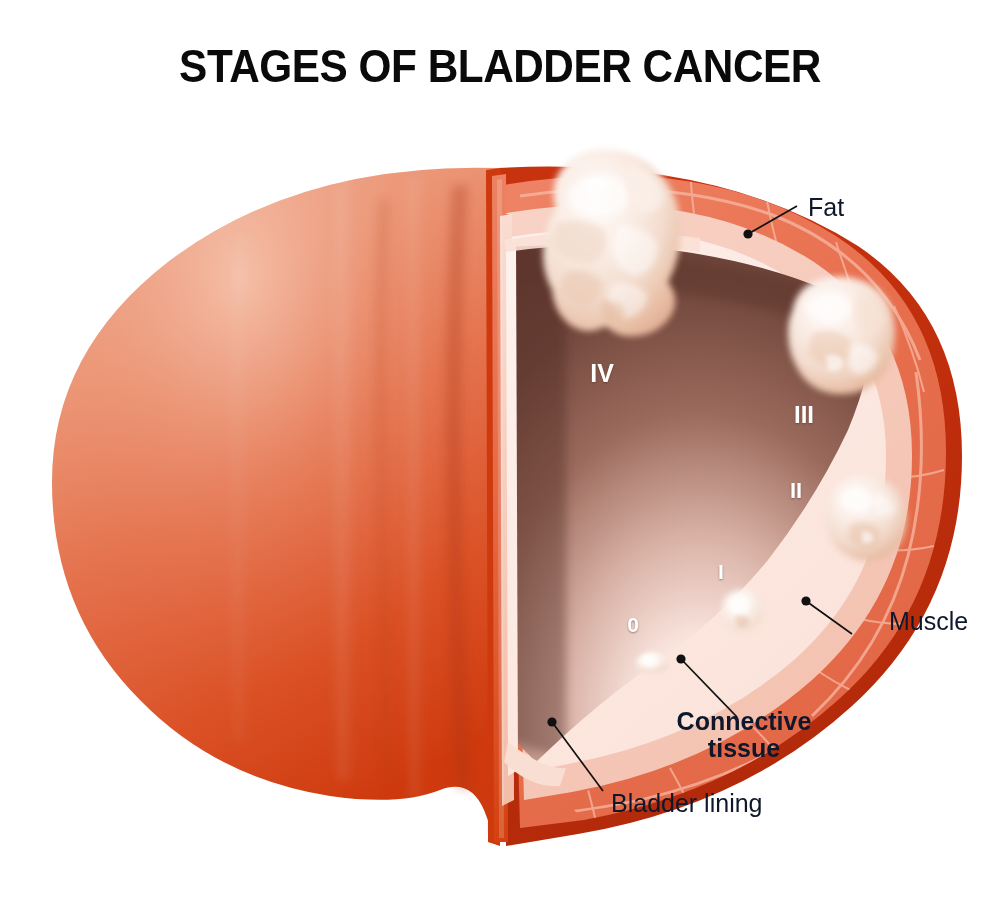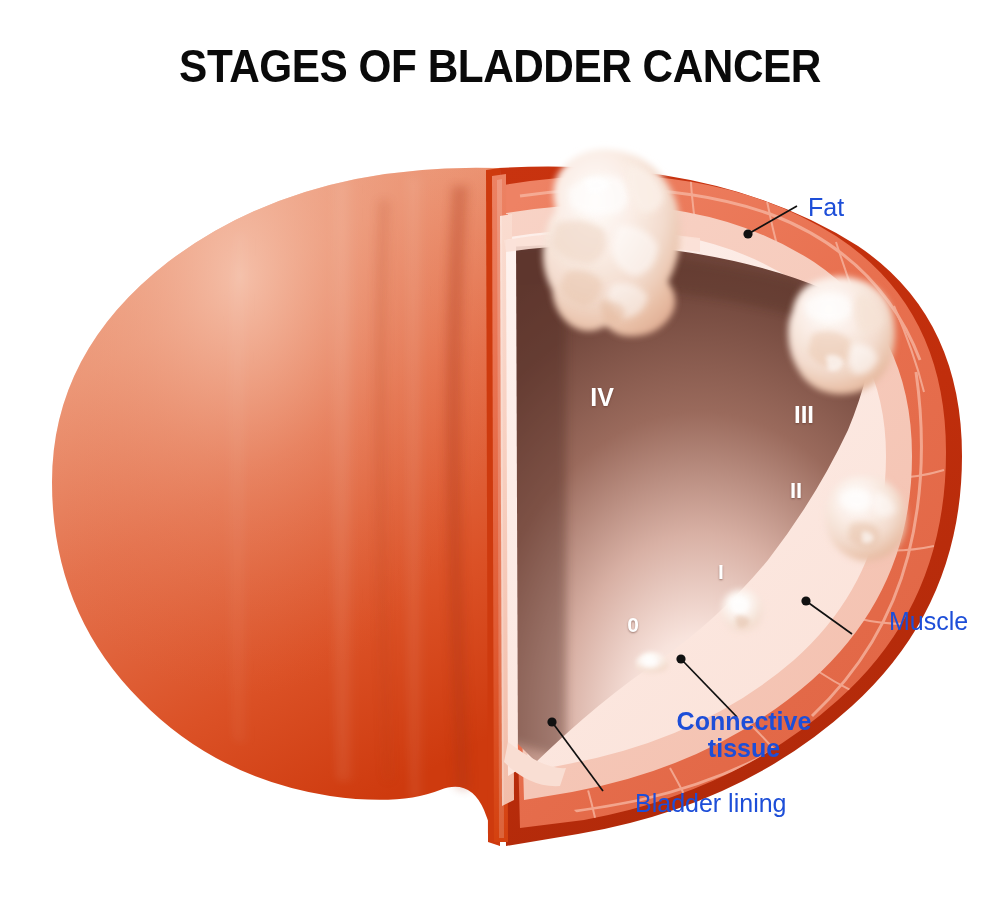--- a/index.html
+++ b/index.html
@@ -36,21 +36,21 @@
   }
   #figure {
     position: absolute;
     left: 0;
     top: 0;
   }
   .callout-label {
     position: absolute;
     font-family: "Liberation Sans", sans-serif;
     font-size: 25px;
-    color: #1d4ed8;
+    color: #0f172a;
     white-space: pre;
     line-height: 1.08;
   }
   .callout-label.right { text-align: left; }
   .callout-label.center { text-align: center; font-weight: bold; }
   .stage-label {
     position: absolute;
     font-family: "Liberation Sans", sans-serif;
     font-weight: bold;
     color: #ffffff;
@@ -345,25 +345,25 @@
     </g>
   </svg>
 
   <div class="callout-label right" style="left:808px; top:194px;">Fat</div>
 
   <div class="callout-label right" style="left:861px; top:608px;margin-left:28px;">Muscle</div>
 
   <div class="callout-label center" style="left:744px; top:708px; transform:translateX(-50%);">Connective
 tissue</div>
 
-  <div class="callout-label right" style="left:611px; top:790px;margin-left:24px;">Bladder lining</div>
+  <div class="callout-label right" style="left:611px; top:790px;">Bladder lining</div>
 
   <div class="stage-label" style="left:633px; top:613px; font-size:21px; transform:translate(-50%,0);">0</div>
 
   <div class="stage-label" style="left:721px; top:560px; font-size:21px; transform:translate(-50%,0);">I</div>
 
   <div class="stage-label" style="left:796px; top:478px; font-size:22px; transform:translate(-50%,0);text-align:center;">II</div>
 
   <div class="stage-label" style="left:769px; top:401px; font-size:24px; transform:translate(-50%,0);margin-left:35px;">III</div>
 
-  <div class="stage-label" style="left:602px; top:359px; font-size:25px; transform:translate(-50%,0);margin-top:24px;">IV</div>
+  <div class="stage-label" style="left:602px; top:359px; font-size:25px; transform:translate(-50%,0);">IV</div>
 
 </div>
 
 </body></html>

